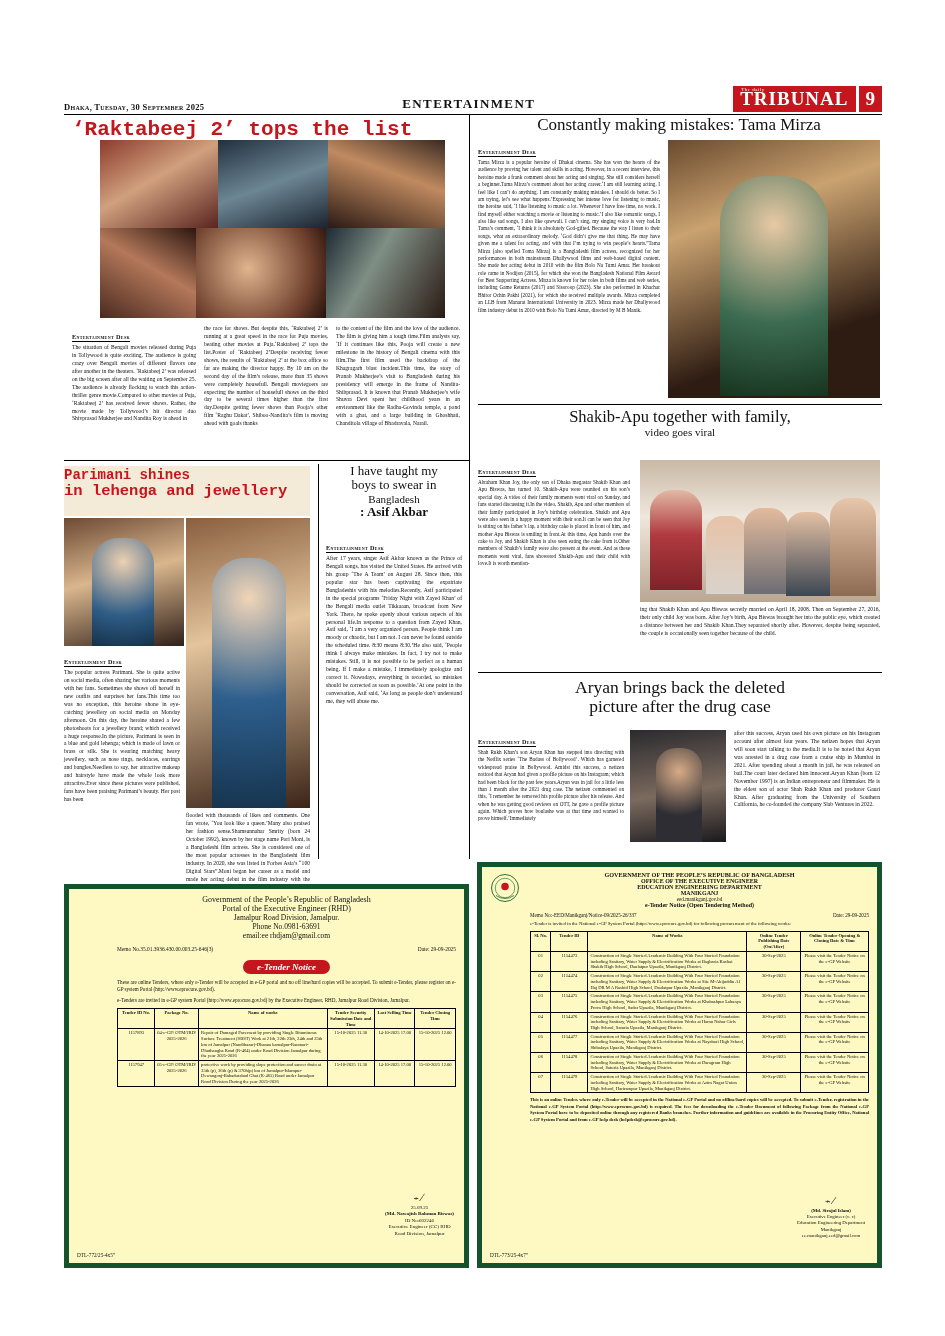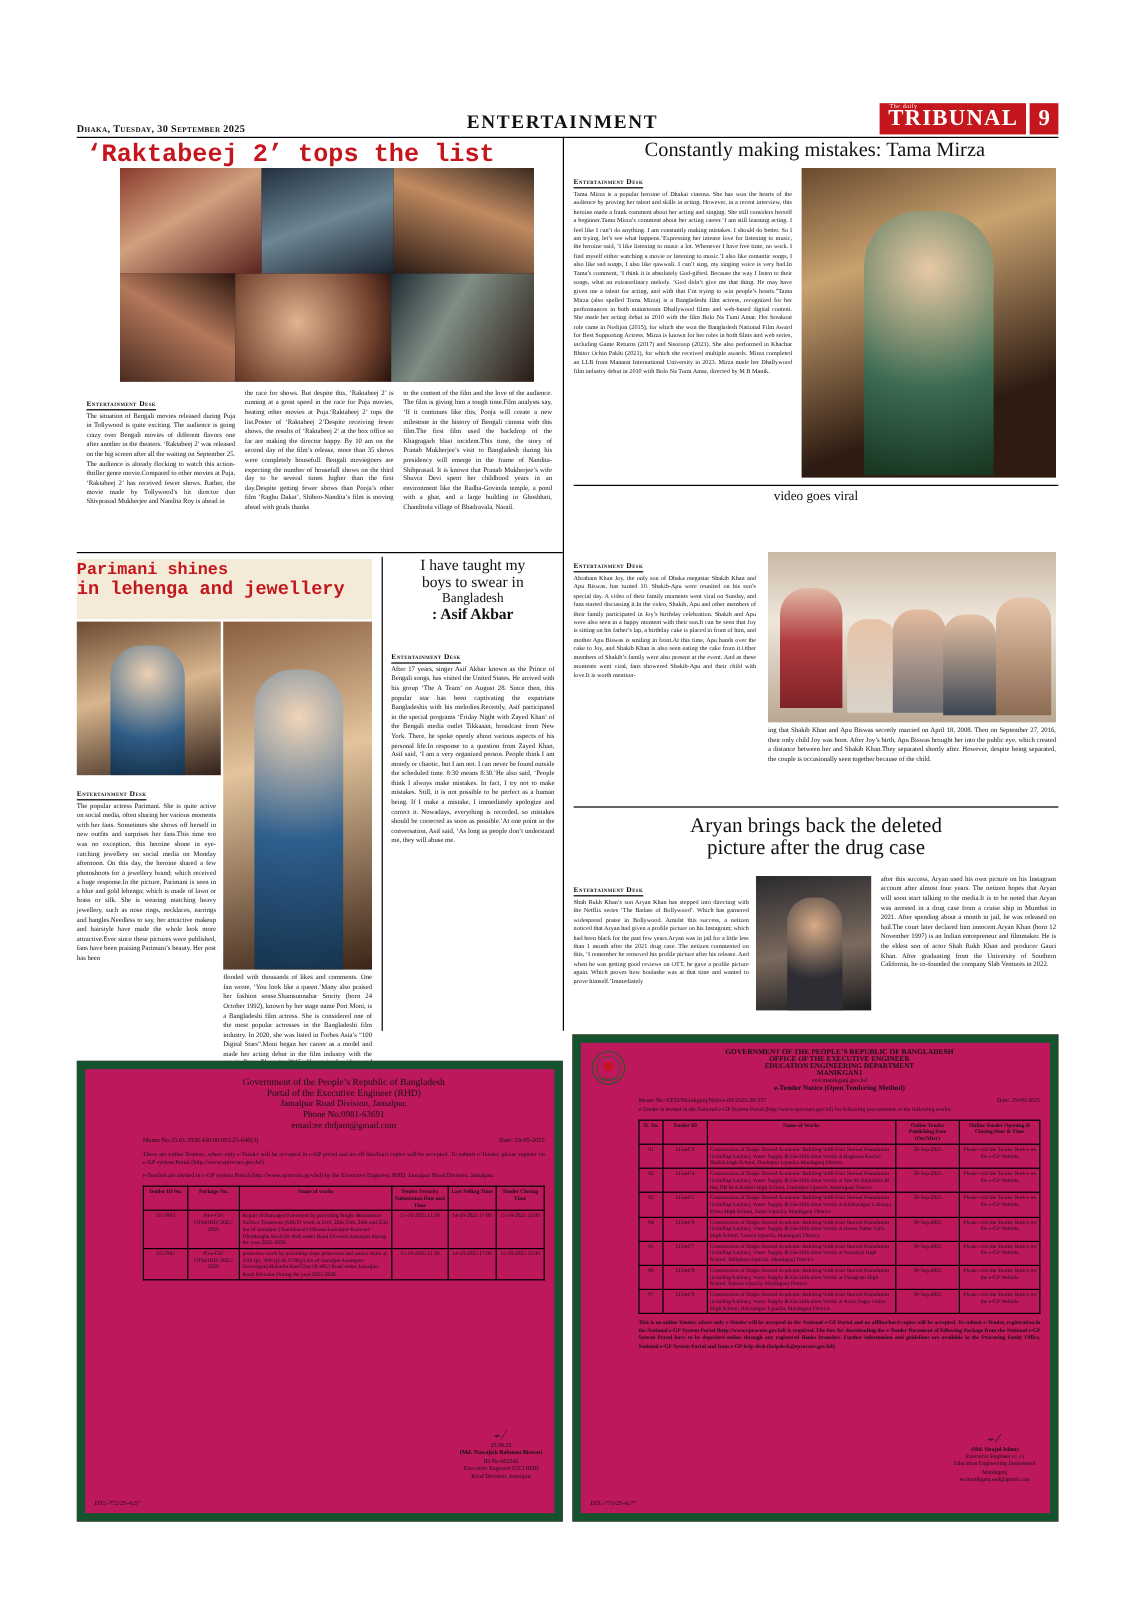--- a/index.html
+++ b/index.html
@@ -12,21 +12,21 @@
     overflow:hidden;
   }
   .page{position:relative;width:945px;height:1336px;box-sizing:border-box;padding:0;}
 
   
   .masthead{
     position:absolute;left:64px;top:78px;width:818px;height:34px;
     display:flex;align-items:flex-end;justify-content:space-between;
   }
   .dateline{font-family:"Liberation Serif",serif;font-size:8.5px;letter-spacing:.3px;font-variant:small-caps;font-weight:bold;}
-  .section-name{font-family:"Liberation Serif",serif;font-size:16px;font-weight:bold;letter-spacing:1.4px;}
+  .section-name{font-family:"Liberation Serif",serif;font-size:13px;font-weight:bold;letter-spacing:1.4px;}
   .logo-wrap{display:flex;align-items:center;gap:3px;}
   .logo-box{
     background:#c4161c;color:#fff;font-family:"Liberation Serif",serif;
     font-weight:bold;font-size:19px;letter-spacing:1px;padding:3px 7px 4px 7px;line-height:1;
     position:relative;
   }
   .logo-box .tiny{
     position:absolute;top:1px;left:8px;font-size:5px;letter-spacing:.5px;font-weight:normal;
   }
   .pagenum-box{
@@ -49,21 +49,21 @@
     color:#c4161c;font-weight:bold;font-family:Liberation Mono, monospace;
     line-height:1.08;
   }
   .headline-blk{
     color:#111;font-family:"Liberation Serif",serif;text-align:center;line-height:1.1;
   }
 
   .photo{background:#ccc;position:absolute;overflow:hidden;}
 
   
-  .box{position:absolute;border:7px solid #14532d;box-sizing:border-box;background:#be185d;padding-left:40px;}
+  .box{position:absolute;border:5px solid #14532d;box-sizing:border-box;background:#fef9c3;padding-left:40px;}
 
   table.tender{border-collapse:collapse;width:100%;font-size:4.6px;font-family:"Liberation Serif",serif;}
   table.tender th,table.tender td{border:1px solid #000;padding:1px 2px;vertical-align:top;line-height:1.25;}
   table.tender th{text-align:center;font-weight:bold;}
 
   .center{text-align:center;}
   .bold{font-weight:bold;}
 
   
   .collage{position:absolute;left:100px;top:140px;width:345px;height:178px;background:#2a1412;}
@@ -118,20 +118,21 @@
   <div style="position:absolute;left:478px;top:140px;width:182px;">
     <div class="kicker">Entertainment Desk</div>
     <div class="body-col" style="font-size:5.2px;">Tama Mirza is a popular heroine of Dhakai cinema. She has won the hearts of the audience by proving her talent and skills in acting. However, in a recent interview, this heroine made a frank comment about her acting and singing. She still considers herself a beginner.Tama Mirza’s comment about her acting career.‘I am still learning acting. I feel like I can’t do anything. I am constantly making mistakes. I should do better. So I am trying, let’s see what happens.’Expressing her intense love for listening to music, the heroine said, ‘I like listening to music a lot. Whenever I have free time, no work. I find myself either watching a movie or listening to music.’I also like romantic songs, I also like sad songs, I also like qawwali. I can’t sing, my singing voice is very bad.In Tama’s comment, ‘I think it is absolutely God-gifted. Because the way I listen to their songs, what an extraordinary melody. ‘God didn’t give me that thing. He may have given me a talent for acting, and with that I’m trying to win people’s hearts.”Tama Mirza (also spelled Toma Mirza) is a Bangladeshi film actress, recognized for her performances in both mainstream Dhallywood films and web-based digital content. She made her acting debut in 2010 with the film Bolo Na Tumi Amar. Her breakout role came in Nodijon (2015), for which she won the Bangladesh National Film Award for Best Supporting Actress. Mirza is known for her roles in both films and web series, including Game Returns (2017) and Sisoroop (2023). She also performed in Khachar Bhitor Ochin Pakhi (2021), for which she received multiple awards. Mirza completed an LLB from Manarat International University in 2023. Mirza made her Dhallywood film industry debut in 2010 with Bolo Na Tumi Amar, directed by M B Manik.</div>
   </div>
   <div class="photo" style="left:668px;top:140px;width:212px;height:258px;background:linear-gradient(160deg,#6a4a2e,#caa270 30%,#2e1c12 75%);">
     <div style="position:absolute;left:52px;top:36px;width:108px;height:220px;background:radial-gradient(circle at 50% 22%,#e8c9a4,#3c6b52 55%,#17341f);border-radius:46px 46px 0 0;"></div>
   </div>
 
   <div class="rule" style="left:478px;top:404px;width:404px;"></div>
   <div style="position:absolute;left:478px;top:408px;width:404px;">
+    <div class="headline-blk" style="font-size:16.5px;">Shakib-Apu together with family,</div>
     <div class="headline-blk" style="font-size:11px;">video goes viral</div>
   </div>
 
   <div class="photo" style="left:640px;top:460px;width:240px;height:142px;background:#dcd6cf;">
     <div style="position:absolute;left:0;top:0;width:240px;height:142px;background:linear-gradient(180deg,#c9b9a6,#efe7dc 40%,#b9a793);"></div>
     <div style="position:absolute;left:10px;top:30px;width:52px;height:100px;background:linear-gradient(180deg,#e2b9a4,#b03a3f 45%,#7e2328);border-radius:22px 22px 0 0;"></div>
     <div style="position:absolute;left:66px;top:56px;width:40px;height:78px;background:linear-gradient(180deg,#e7c3a8,#d9d3cb);border-radius:16px 16px 0 0;"></div>
     <div style="position:absolute;left:104px;top:48px;width:44px;height:86px;background:linear-gradient(180deg,#e3bb9e,#6d6d74);border-radius:18px 18px 0 0;"></div>
     <div style="position:absolute;left:146px;top:52px;width:44px;height:84px;background:linear-gradient(180deg,#e5c1a5,#3c4652);border-radius:18px 18px 0 0;"></div>
     <div style="position:absolute;left:190px;top:38px;width:46px;height:98px;background:linear-gradient(180deg,#e8c6aa,#8c6b53);border-radius:19px 19px 0 0;"></div>
@@ -194,20 +195,23 @@
     <div style="padding:6px 8px 0 8px;text-align:center;">
       <div style="font-size:8px;">Government of the People’s Republic of Bangladesh</div>
       <div style="font-size:8px;">Portal of the Executive Engineer (RHD)</div>
       <div style="font-size:7.5px;">Jamalpur Road Division, Jamalpur.</div>
       <div style="font-size:7.5px;">Phone No.0981-63691</div>
       <div style="font-size:7.5px;">email:ee rhdjam@gmail.com</div>
     </div>
     <div style="display:flex;justify-content:space-between;padding:6px 8px 0 8px;font-size:5.4px;">
       <span>Memo No.35.01.3936.430.00.003.25-646(3)</span>
       <span>Date: 29-09-2025</span>
+    </div>
+    <div style="text-align:center;margin-top:4px;">
+      <span style="display:inline-block;background:#c4161c;color:#fff;font-weight:bold;font-size:9px;padding:2px 14px;border-radius:9px;font-style:italic;">e-Tender Notice</span>
     </div>
     <div style="padding:5px 8px 0 8px;font-size:5.1px;line-height:1.45;text-align:justify;">
       <div>These are online Tenders, where only e-Tender will be accepted in e-GP portal and no off line/hard copies will be accepted. To submit e-Tender, please register on e-GP system Portal (http://www.eprocure.gov.bd).</div>
       <div style="margin-top:3px;">e-Tenders are invited in e-GP system Portal (http://www.eprocure.gov.bd) by the Executive Engineer, RHD, Jamalpur Road Division, Jamalpur.</div>
     </div>
     <div style="padding:4px 8px 0 8px;">
       <table class="tender">
         <thead>
           <tr>
             <th style="width:11%">Tender ID No.</th>

